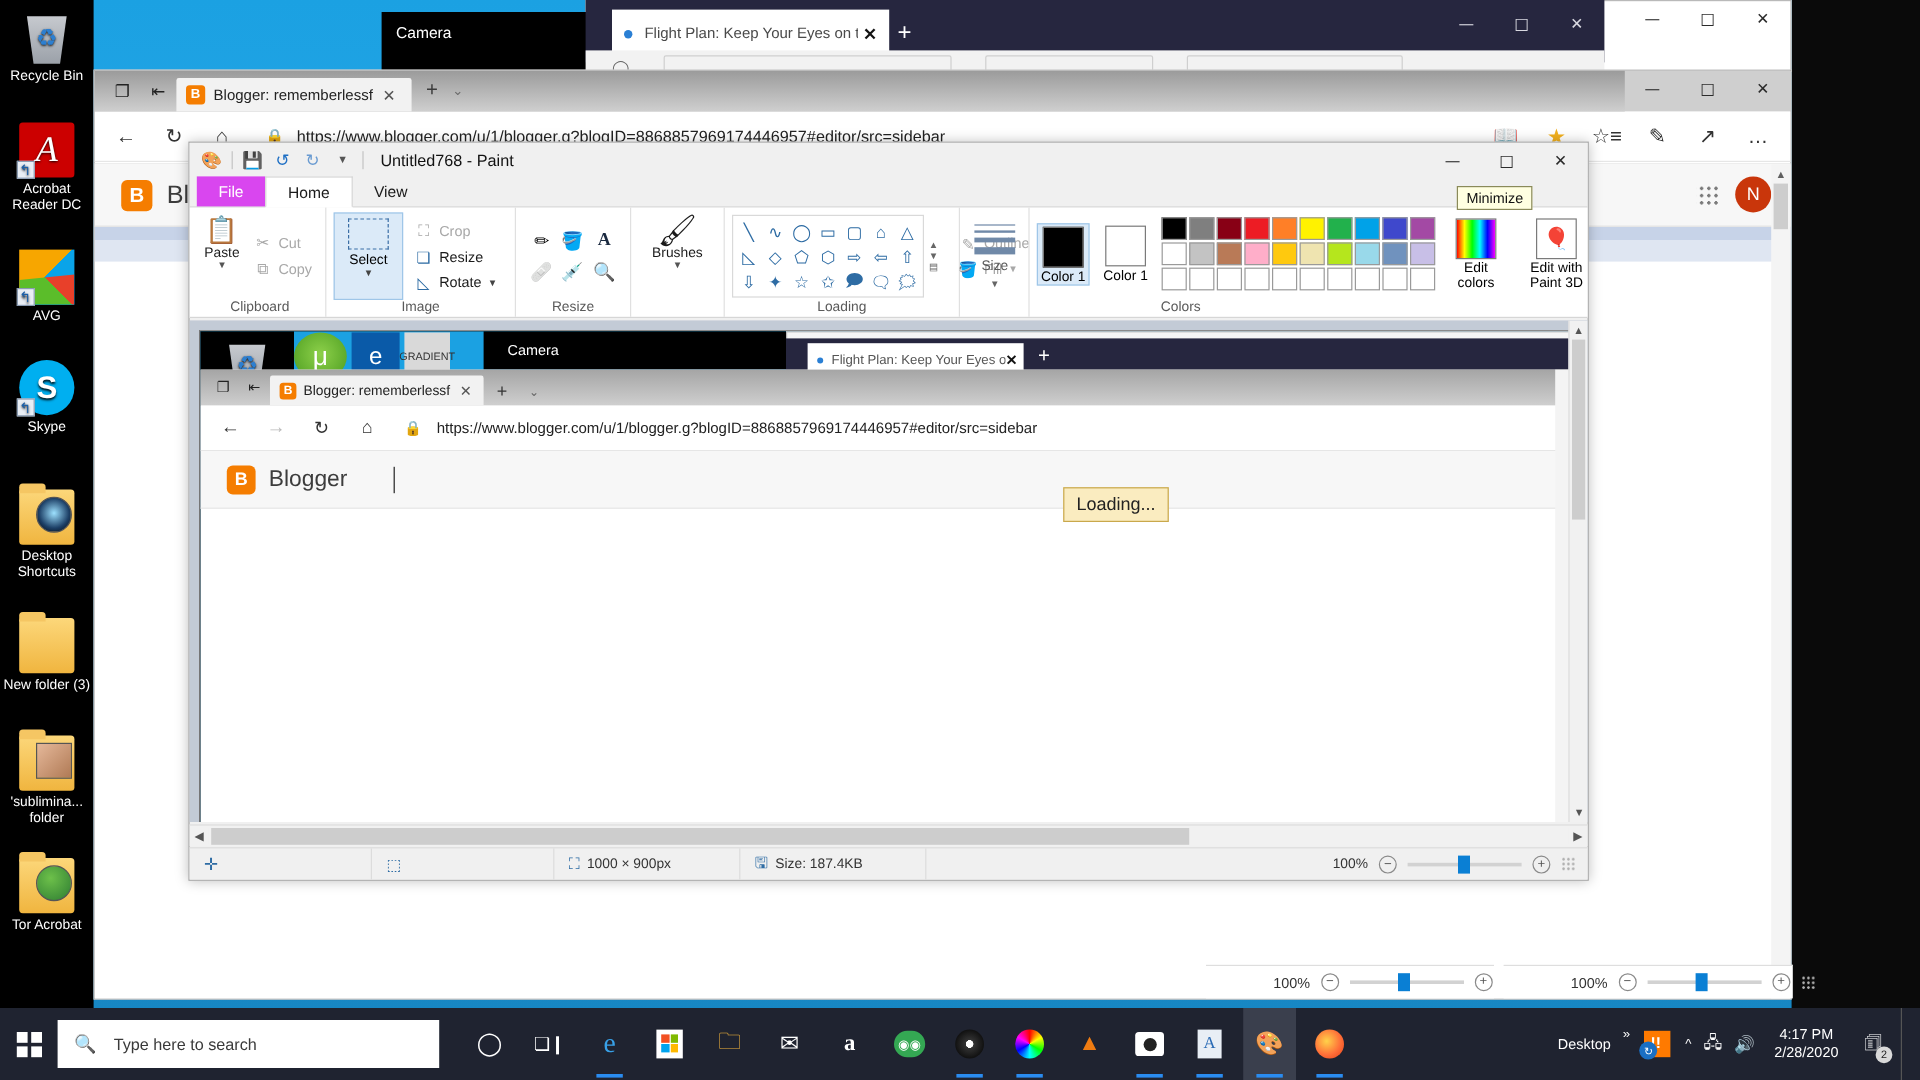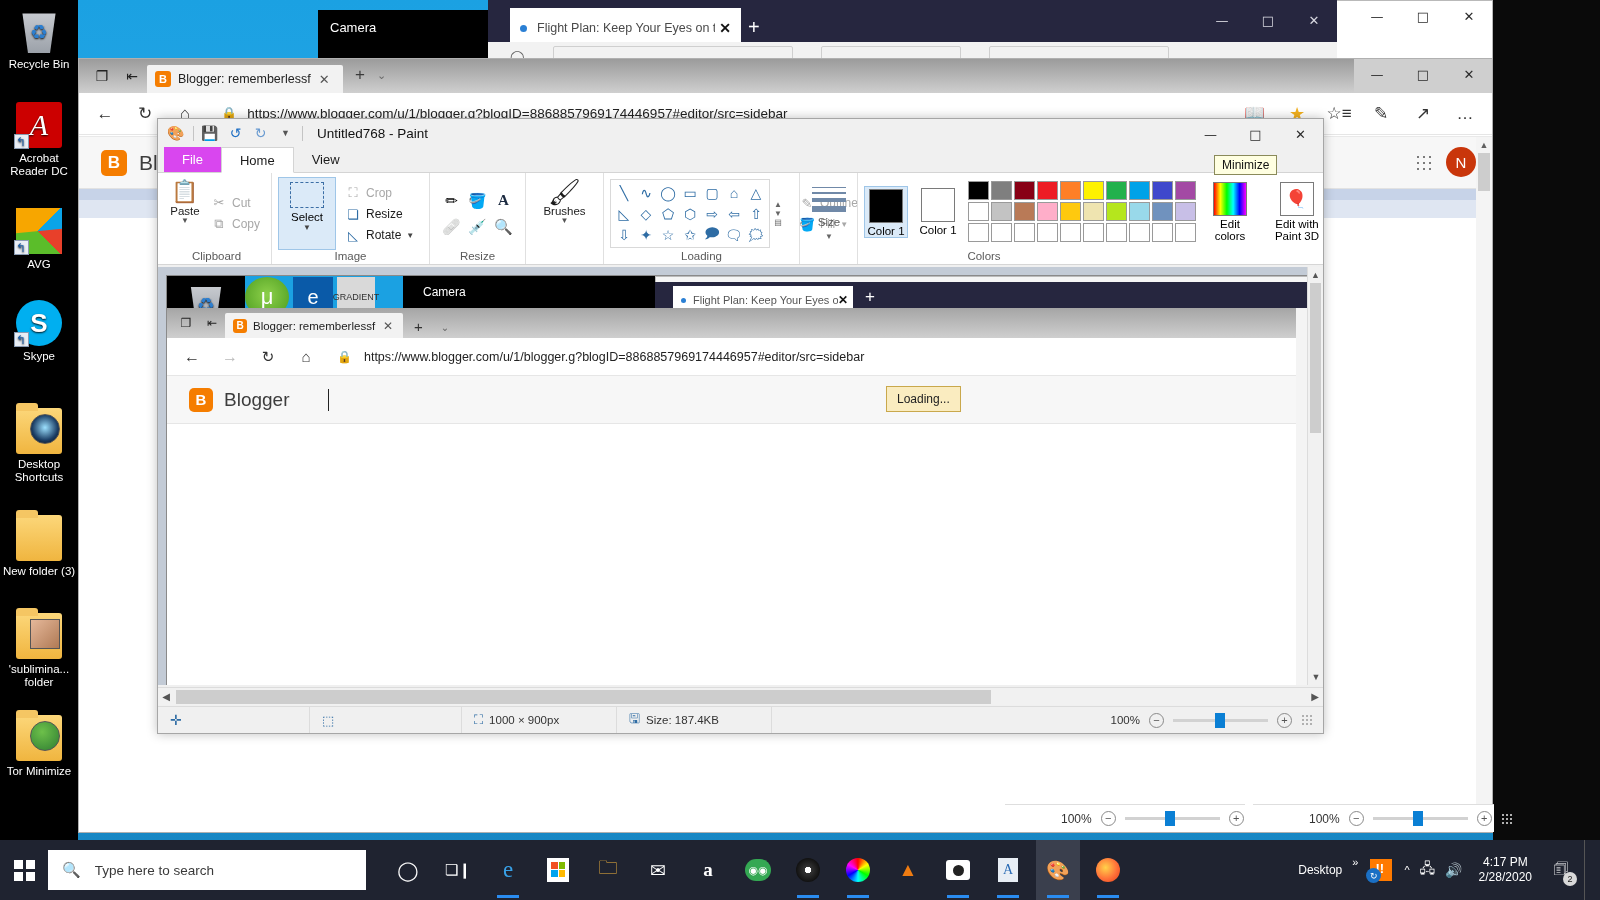--- a/index.html
+++ b/index.html
@@ -289,21 +289,21 @@
   .n-edgetop { left:488px; top:6px; width:657px; height:32px; background:#26263f; }
   .n-tab { position:absolute; left:18px; top:4px; width:180px; height:28px; background:#fff;
            display:flex; align-items:center; padding:0 5px 0 8px; font-size:11px; color:#555; }
   .n-camera { left:236px; top:0; width:252px; height:32px; background:#000; color:#fff;
               font-size:12px; display:flex; align-items:center; padding-left:20px; }
   .n-browser { left:0; top:32px; width:1145px; height:402px; background:#fff; }
 
   
   .loading-box {
     position:absolute; background:#faecc0; border:1px solid #c9a84c;
-    font-size:12px; color:#222; padding:5px 10px;
+    font-size:15px; color:#222; padding:5px 10px;margin-top:20px;
   }
 
   
   #paint .hscroll {
     position:absolute; left:0; right:0; bottom:28px; height:18px; background:#f1f1f1;
     border-top:1px solid #dcdcdc; display:flex; align-items:center;
   }
   #paint .hscroll .arrow { width:16px; text-align:center; font-size:10px; color:#555; }
   #paint .hscroll .track { flex:1; height:14px; background:#f1f1f1; position:relative; }
   #paint .hscroll .thumb { position:absolute; left:2px; top:0; width:815px; height:14px; background:#cdcdcd; }
@@ -407,21 +407,21 @@
         </div>
       </div>
     <span>'sublimina... folder</span>
   </div>
   <div class="desk-icon" style="top:715px">
     <div class="glyph">
         <div class="ic-folder" style="position:absolute;inset:0">
           <span class="inner globe"></span>
         </div>
       </div>
-    <span>Tor Minimize</span>
+    <span>Tor Acrobat</span>
   </div>
 </div>
 
 <div class="abs" id="edge-back">
   <div style="display:flex;align-items:center;height:28px;padding-left:8px;gap:6px;color:#444;font-size:12px;">
     <span>▦</span>
     <span>▭</span>
     <span>🗎</span>
     <span>↺</span>
   </div>

